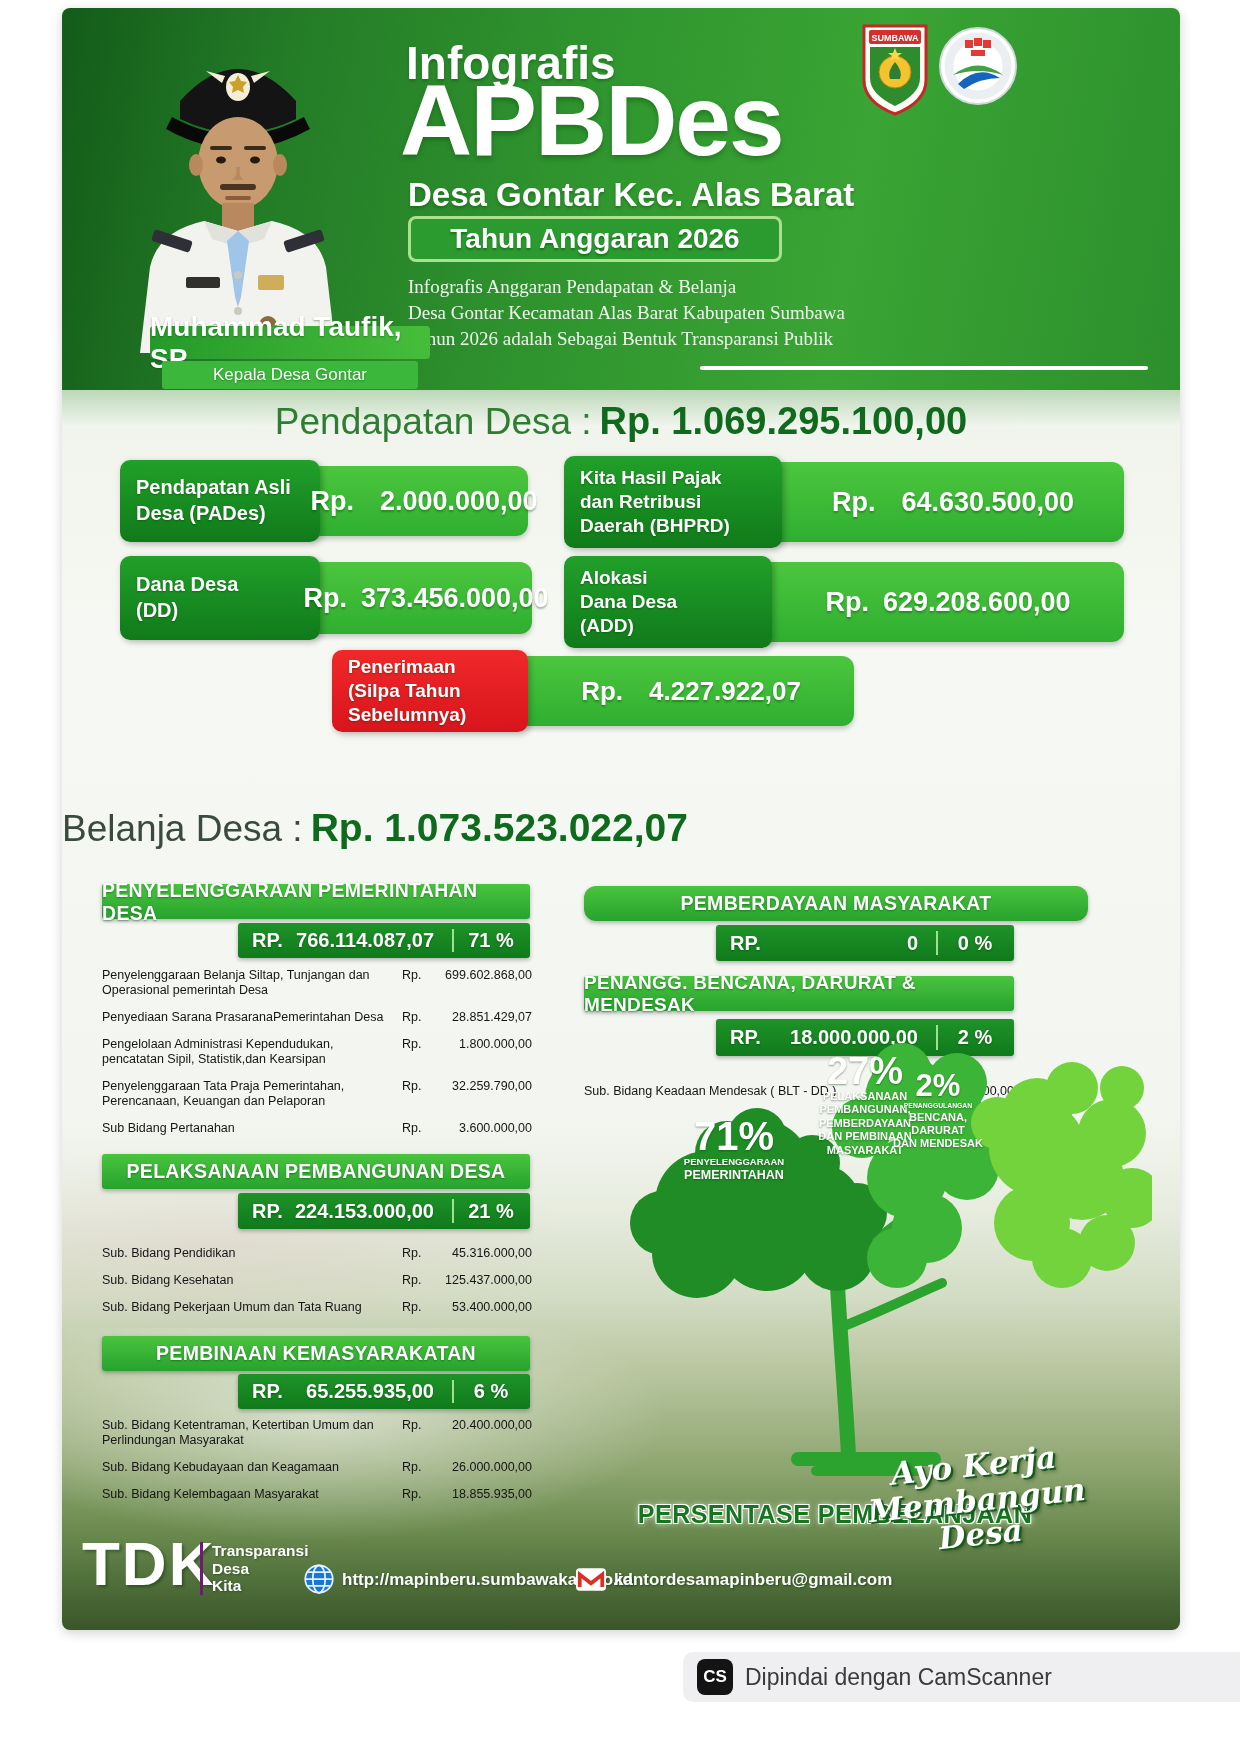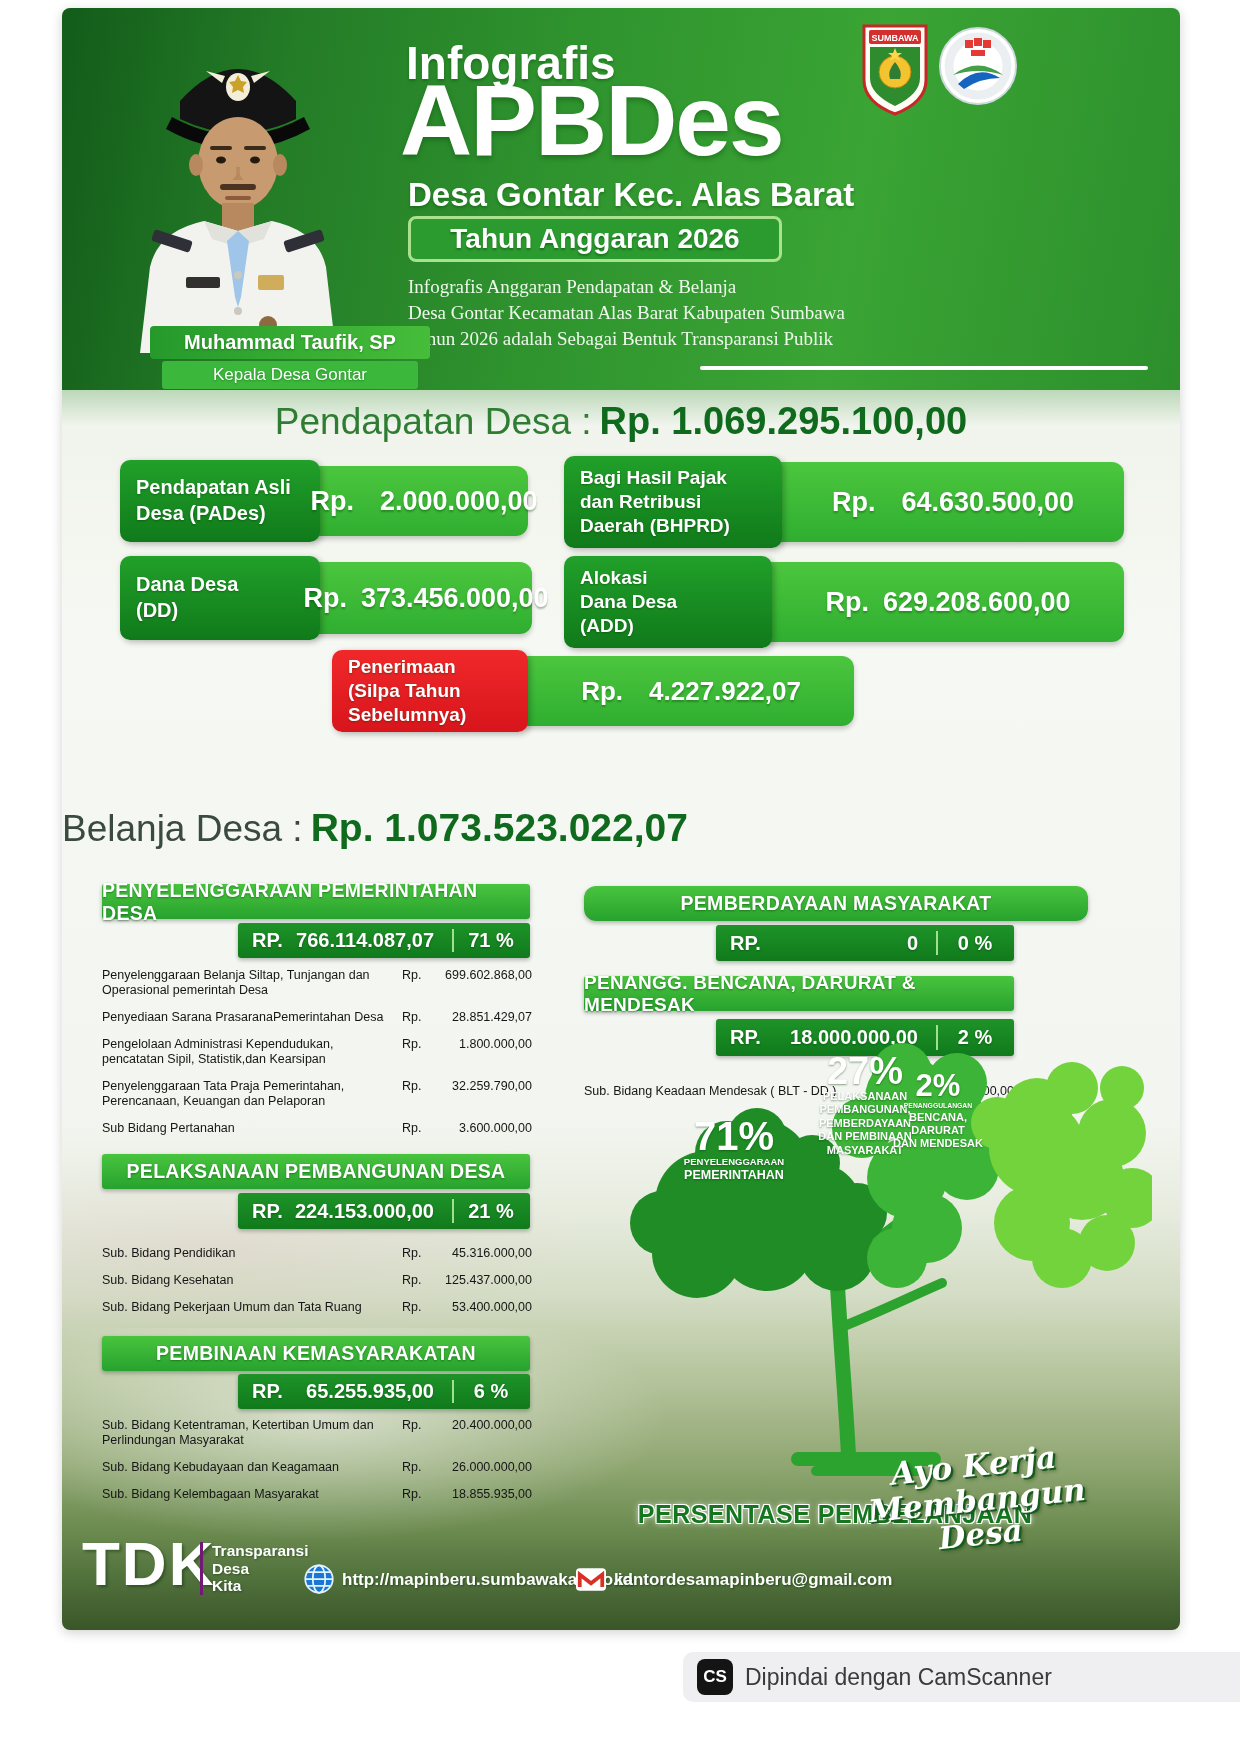--- a/index.html
+++ b/index.html
@@ -29,21 +29,21 @@
          letter-spacing:-2px;color:#fff;text-shadow:0 3px 5px rgba(0,60,0,.35);}
   .t-sub{position:absolute;left:346px;top:168px;font-size:33px;font-weight:bold;color:#fff;
          text-shadow:0 2px 3px rgba(0,60,0,.35);}
   .t-year{position:absolute;left:346px;top:208px;width:374px;height:46px;background:#2b9a2f;
           border:3px solid #a9e18e;border-radius:8px;display:flex;align-items:center;justify-content:center;
           font-size:28px;font-weight:bold;color:#fff;text-shadow:0 2px 2px rgba(0,60,0,.4);box-sizing:border-box;}
   .t-desc{position:absolute;left:346px;top:266px;width:620px;font-size:19px;line-height:1.38;color:#eef9ec;font-family:Liberation Serif, serif;}
   .hdr-line{position:absolute;left:638px;top:358px;width:448px;height:4px;background:#fff;border-radius:2px;}
   .nameplate{position:absolute;left:88px;top:318px;width:280px;height:33px;border-radius:4px;
      background:linear-gradient(90deg,#259a2b,#46bd3a);display:flex;align-items:center;justify-content:center;
-     font-size:20px;font-weight:bold;color:#fff;text-shadow:0 1px 2px rgba(0,60,0,.4);z-index:5;}
+     font-size:28px;font-weight:bold;color:#fff;text-shadow:0 1px 2px rgba(0,60,0,.4);z-index:5;}
   .titleplate{position:absolute;left:100px;top:353px;width:256px;height:28px;background:#3bb73b;border-radius:3px;
      display:flex;align-items:center;justify-content:center;font-size:17px;color:#fff;z-index:5;
      text-shadow:0 1px 2px rgba(0,60,0,.35);}
   
   .inc-title{position:absolute;left:0;top:392px;width:1118px;text-align:center;}
   .inc-title .lab{font-size:37px;color:#2e7d33;}
   .inc-title .tot{font-size:38px;font-weight:bold;color:#0f6a1e;margin-left:8px;}
   .ibox{position:absolute;}
   .ibox .valstrip{position:absolute;left:10px;right:0;top:6px;bottom:6px;border-radius:12px;
      background:linear-gradient(180deg,#4cc63e,#2fae30);box-shadow:0 3px 5px rgba(0,0,0,.2);}
@@ -194,21 +194,21 @@
     </div>
     <div class="vtext" style="left:200px;">
       <span>Rp.</span>
       <span>2.000.000,00</span>
     </div>
   </div>
 
   <div class="ibox" style="left:502px;top:448px;width:560px;height:92px;">
     <div class="valstrip"></div>
     <div class="lbl" style="width:218px;font-size:19px;">
-      <div>Bagi Hasil Pajak</div>
+      <div>Kita Hasil Pajak</div>
       <div>dan Retribusi</div>
       <div>Daerah (BHPRD)</div>
     </div>
     <div class="vtext" style="left:218px;">
       <span>Rp.</span>
       <span>64.630.500,00</span>
     </div>
   </div>
 
   <div class="ibox" style="left:58px;top:548px;width:412px;height:84px;">

